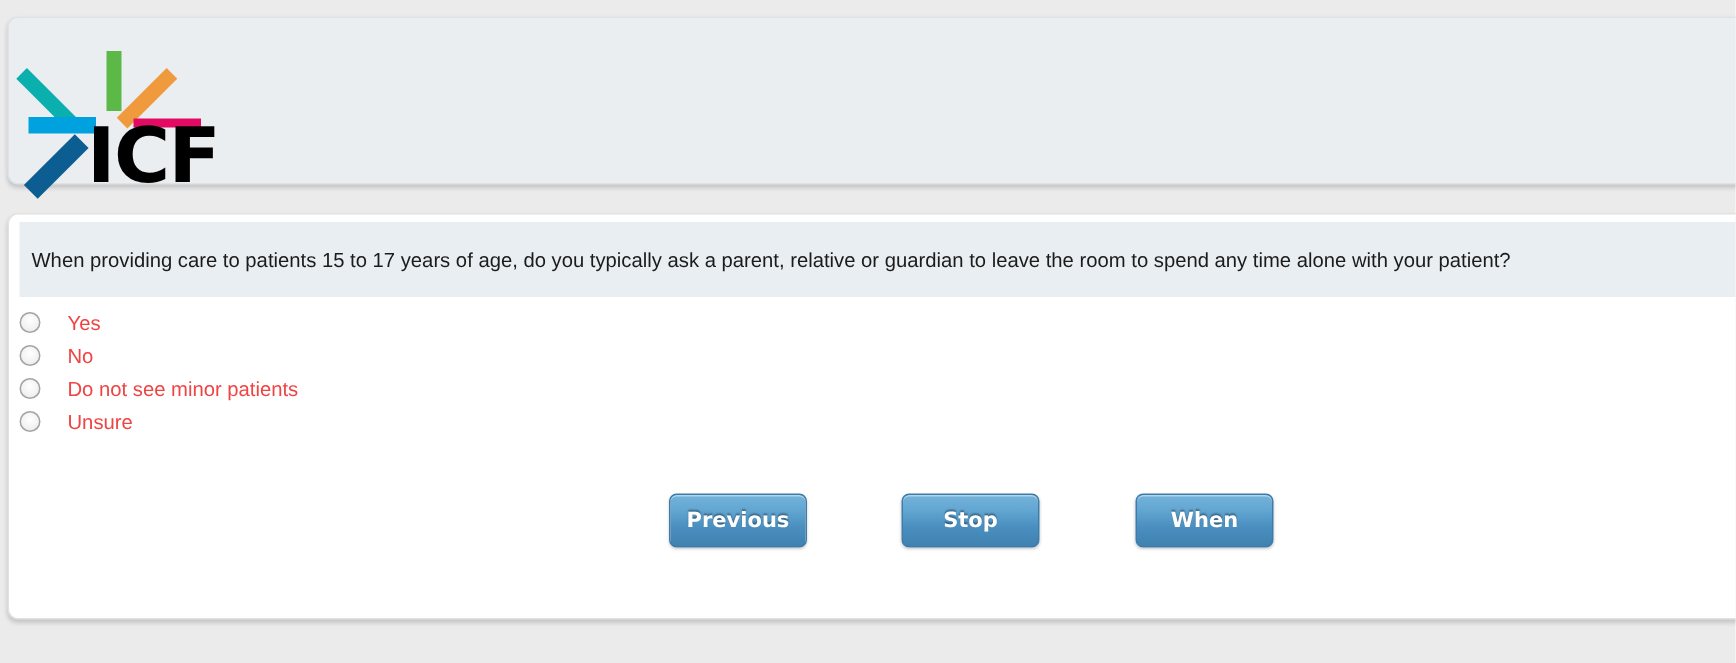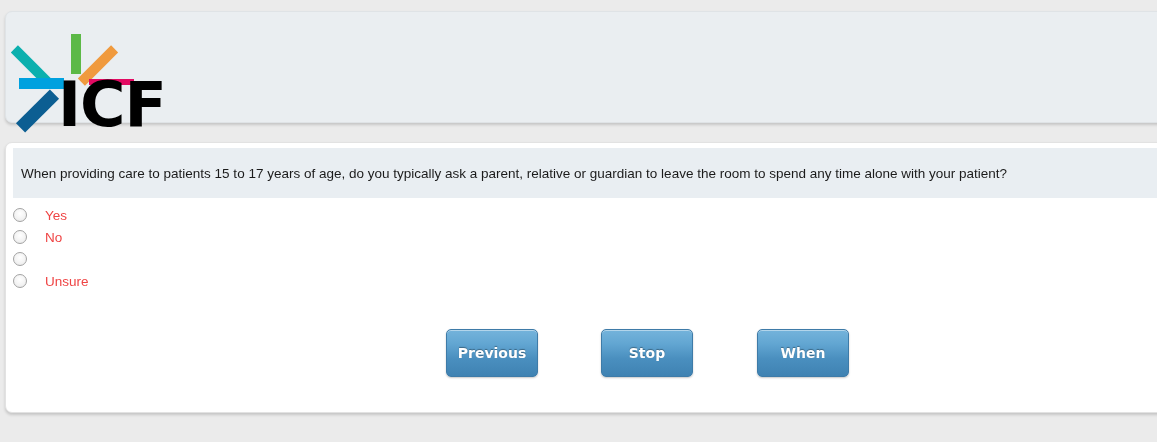--- a/index.html
+++ b/index.html
@@ -55,21 +55,21 @@
   
   .ray-dkblue { left: 17px; top: 69px;  width: 13px; height: 48px;  background: #0c5e92;
                 transform: rotate(45deg); transform-origin: center; }
 
   .logo-word {
     position: absolute;
     left: 44px;
     top: 64px;
     font-family: "DejaVu Sans", sans-serif;
     font-weight: bold;
-    font-size: 62px;
+    font-size: 51px;
     letter-spacing: -1px;
     color: #000000;
     line-height: 46px;
   }
 
   
   .content-panel {
     position: absolute;
     left: 5px;
     top: 142px;
@@ -130,21 +130,21 @@
   .button-bar {
     position: absolute;
     left: 0;
     top: 186px;
     width: 100%;
     height: 40px;
   }
   .nav-button {
     position: absolute;
     top: 0;
-    height: 48px;
+    height: 36px;
     border: 1px solid #3e7ba8;
     border-radius: 5px;
     background: linear-gradient(to bottom, #74b3db 0%, #62a6d2 30%, #4a8fbf 62%, #3f82b2 100%);
     box-shadow: inset 0 1px 0 rgba(255,255,255,0.45),
                 0 1px 2px rgba(0,0,0,0.22);
     color: #ffffff;
     font-family: "DejaVu Sans", sans-serif;
     font-weight: bold;
     font-size: 14px;
     text-shadow: 0 -1px 1px rgba(0,0,0,0.35);
@@ -184,20 +184,21 @@
     <div class="option-row">
       <span class="radio"></span>
       <span class="option-label">Yes</span>
     </div>
     <div class="option-row">
       <span class="radio"></span>
       <span class="option-label">No</span>
     </div>
     <div class="option-row">
       <span class="radio"></span>
+      <span class="option-label">Do not see minor patients</span>
     </div>
     <div class="option-row">
       <span class="radio"></span>
       <span class="option-label">Unsure</span>
     </div>
   </div>
 
   <div class="button-bar">
     <button class="nav-button btn-previous">Previous</button>
     <button class="nav-button btn-stop">Stop</button>

